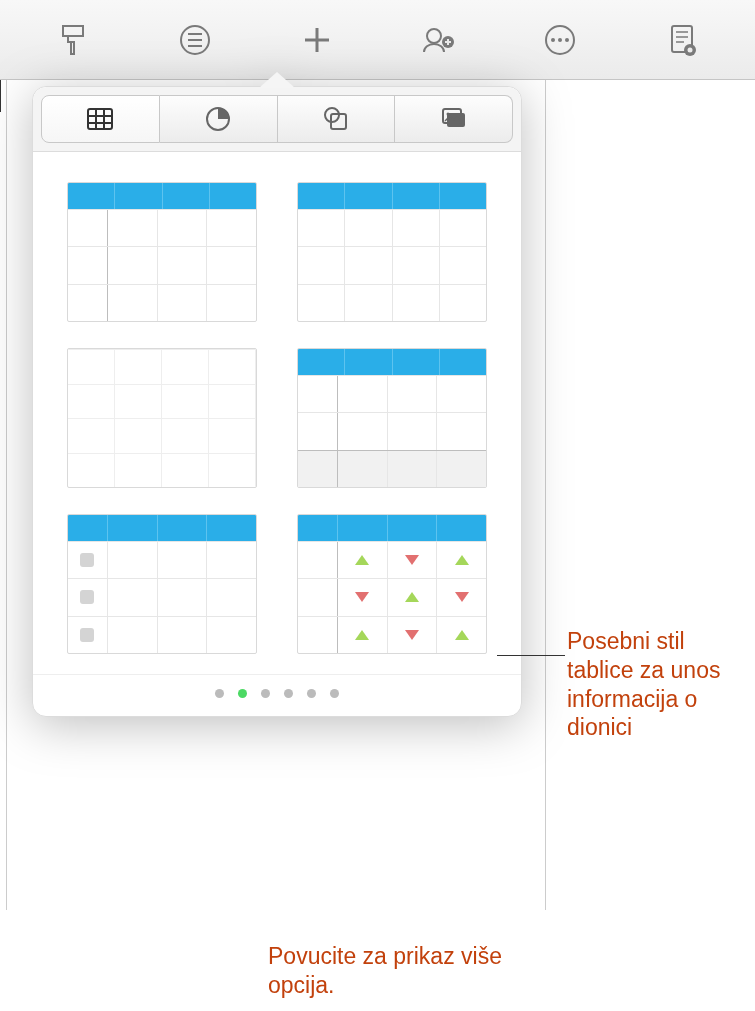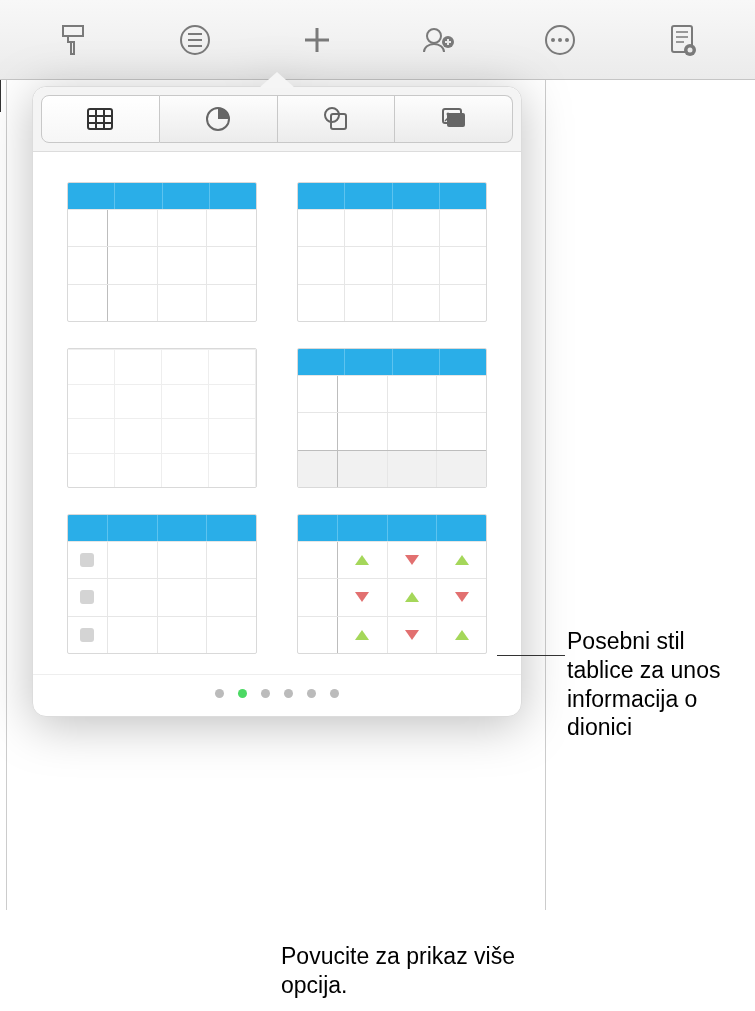--- a/index.html
+++ b/index.html
@@ -163,24 +163,24 @@
       border-radius: 50%;
       background: #bbb;
     }
     .dot.active { background: #4cd964; }
     
     
     .callout {
       position: absolute;
       font-size: 23px;
       line-height: 1.25;
-      color: #000000;
+      color: #c2410c;
     }
     .callout-stock { top: 627px; left: 567px; width: 185px; }
-    .callout-swipe { top: 942px; left: 281px; width: 260px; }
+    .callout-swipe { top: 942px; left: 268px; width: 260px; }
     
     .callout-line {
       position: absolute;
       background: #333;
       height: 1px;
     }
     .line-stock { top: 655px; left: 497px; width: 68px; }
     .line-swipe-v { top: 910px; left: 274px; width: 1px; height: 32px; background:#333;}
     
     .document-bg {

